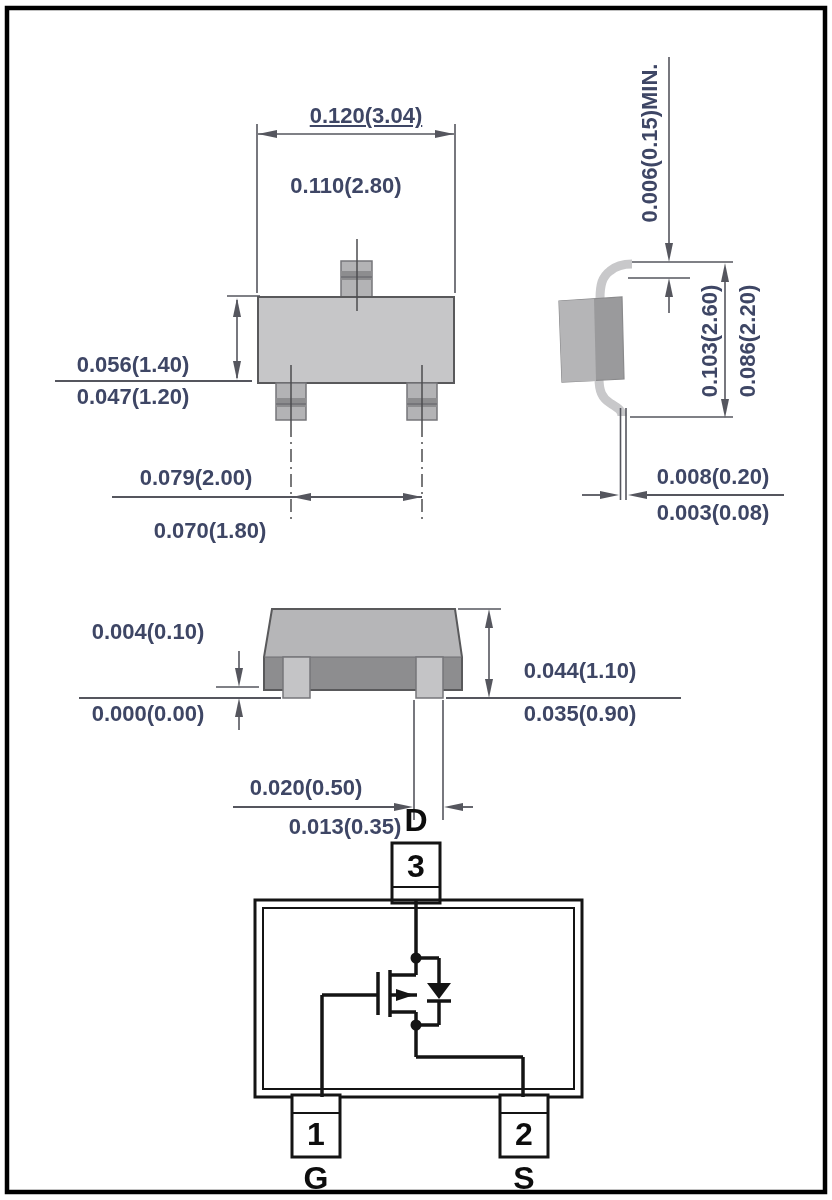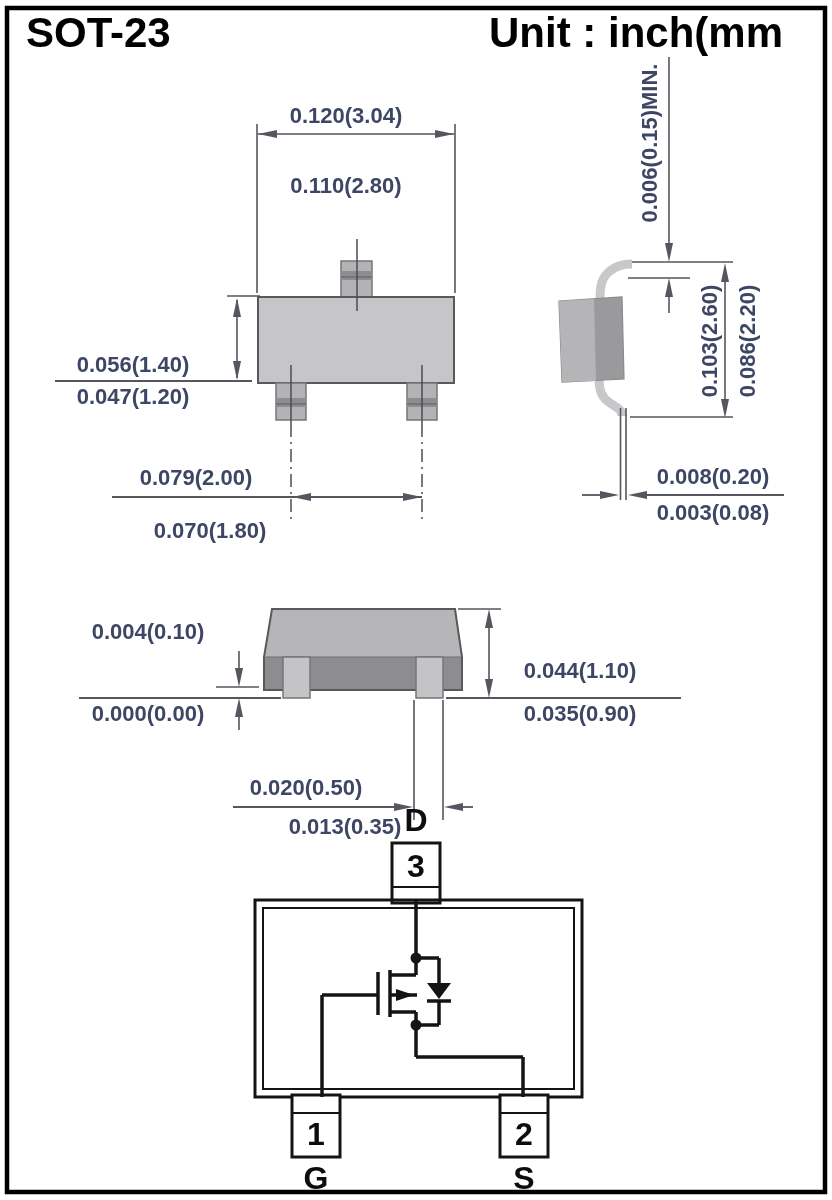--- a/index.html
+++ b/index.html
@@ -186,24 +186,22 @@
         <polygon points="427,983 451,983 439,999" fill="#141414" stroke="none"></polygon>
         <line x1="427" y1="1001" x2="451" y2="1001"></line>
         <line x1="439" y1="1001" x2="439" y2="1025"></line>
         <line x1="439" y1="1025" x2="416" y2="1025"></line>
       </g>
       <circle cx="416" cy="958" r="5.5" fill="#141414" stroke="none"></circle>
       <circle cx="416" cy="1025" r="5.5" fill="#141414" stroke="none"></circle>
     </g>
   </svg>
 
-  <div class="hdr" style="left:26px; top:12px;">SOT-23</div>
-  <div class="hdr" style="left:489px; top:12px;">Unit : inch(mm</div>
-
-  <div class="dim" style="left:346px; top:116px;">0.120(3.04)</div>
+
+  <div class="dim" style="left:366px; top:116px;text-decoration:underline;">0.120(3.04)</div>
   <div class="dim" style="left:346px; top:153px;margin-top:33px;">0.110(2.80)</div>
   <div class="dim" style="left:133px; top:365px;">0.056(1.40)</div>
   <div class="dim" style="left:133px; top:397px;">0.047(1.20)</div>
   <div class="dim" style="left:196px; top:478px;">0.079(2.00)</div>
   <div class="dim" style="left:210px; top:531px;">0.070(1.80)</div>
 
   <div class="dim rot" style="left:650px; top:143px;">0.006(0.15)MIN.</div>
   <div class="dim rot" style="left:710px; top:341px;">0.103(2.60)</div>
   <div class="dim rot" style="left:748px; top:341px;">0.086(2.20)</div>
   <div class="dim" style="left:713px; top:477px;">0.008(0.20)</div>

